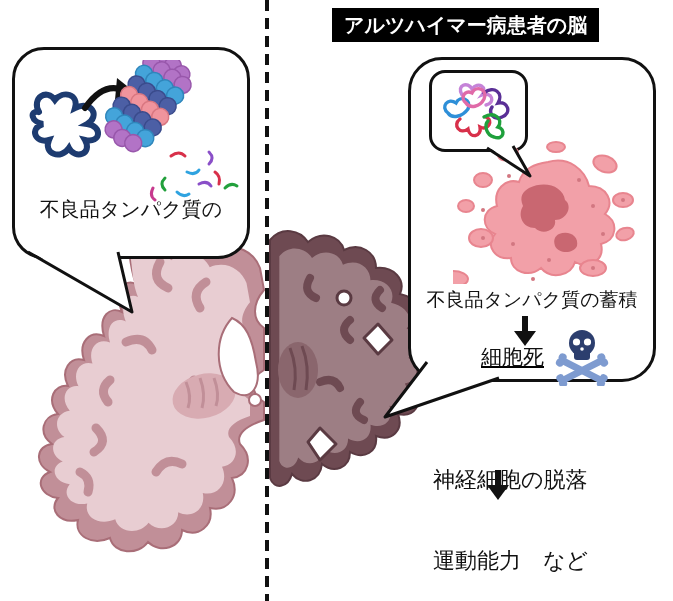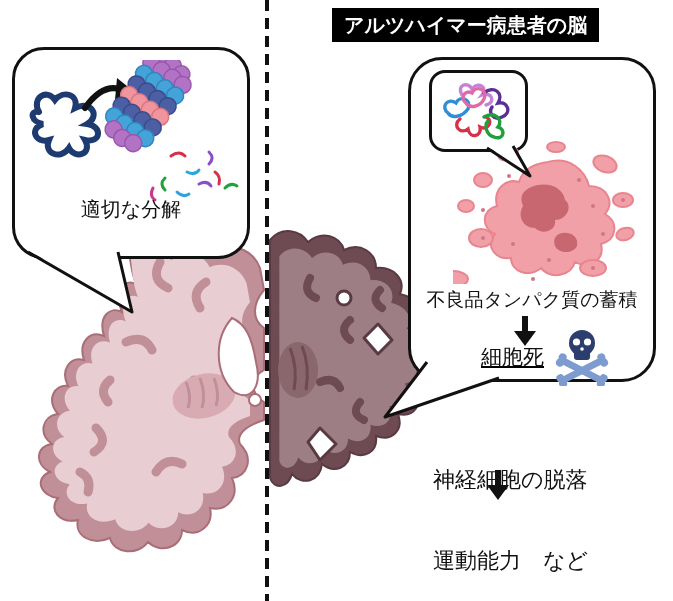--- a/index.html
+++ b/index.html
@@ -200,21 +200,21 @@
         <path d="M168,112 q8,4 12,-2" stroke="#2fa3e0"></path>
         <path d="M146,118 q-6,6 0,12" stroke="#22a03c"></path>
         <path d="M180,124 q8,-4 12,2" stroke="#8a4fc8"></path>
         <path d="M158,132 q6,6 12,2" stroke="#2fa3e0"></path>
         <path d="M196,112 q6,4 4,12" stroke="#d8304a"></path>
         <path d="M134,128 q-4,8 2,12" stroke="#c73a8e"></path>
         <path d="M206,128 q6,-6 12,-2" stroke="#22a03c"></path>
       </g>
     </svg>
     <div class="bubble-caption caption-left">
-      <div>適切な分解</div>
+      <div>不良品タンパク質の</div>
     </div>
   </div>
 
   <svg class="tail" style="left:20px;top:250px;" width="125" height="68" viewBox="0 0 125 68">
     <polygon points="8,0 112,62 98,0" fill="#fff"></polygon>
     <polyline points="8,2 112,62 98,2" fill="none" stroke="#111" stroke-width="3" stroke-linejoin="round"></polyline>
   </svg>
 
   <div class="bubble bubble-right">
 

